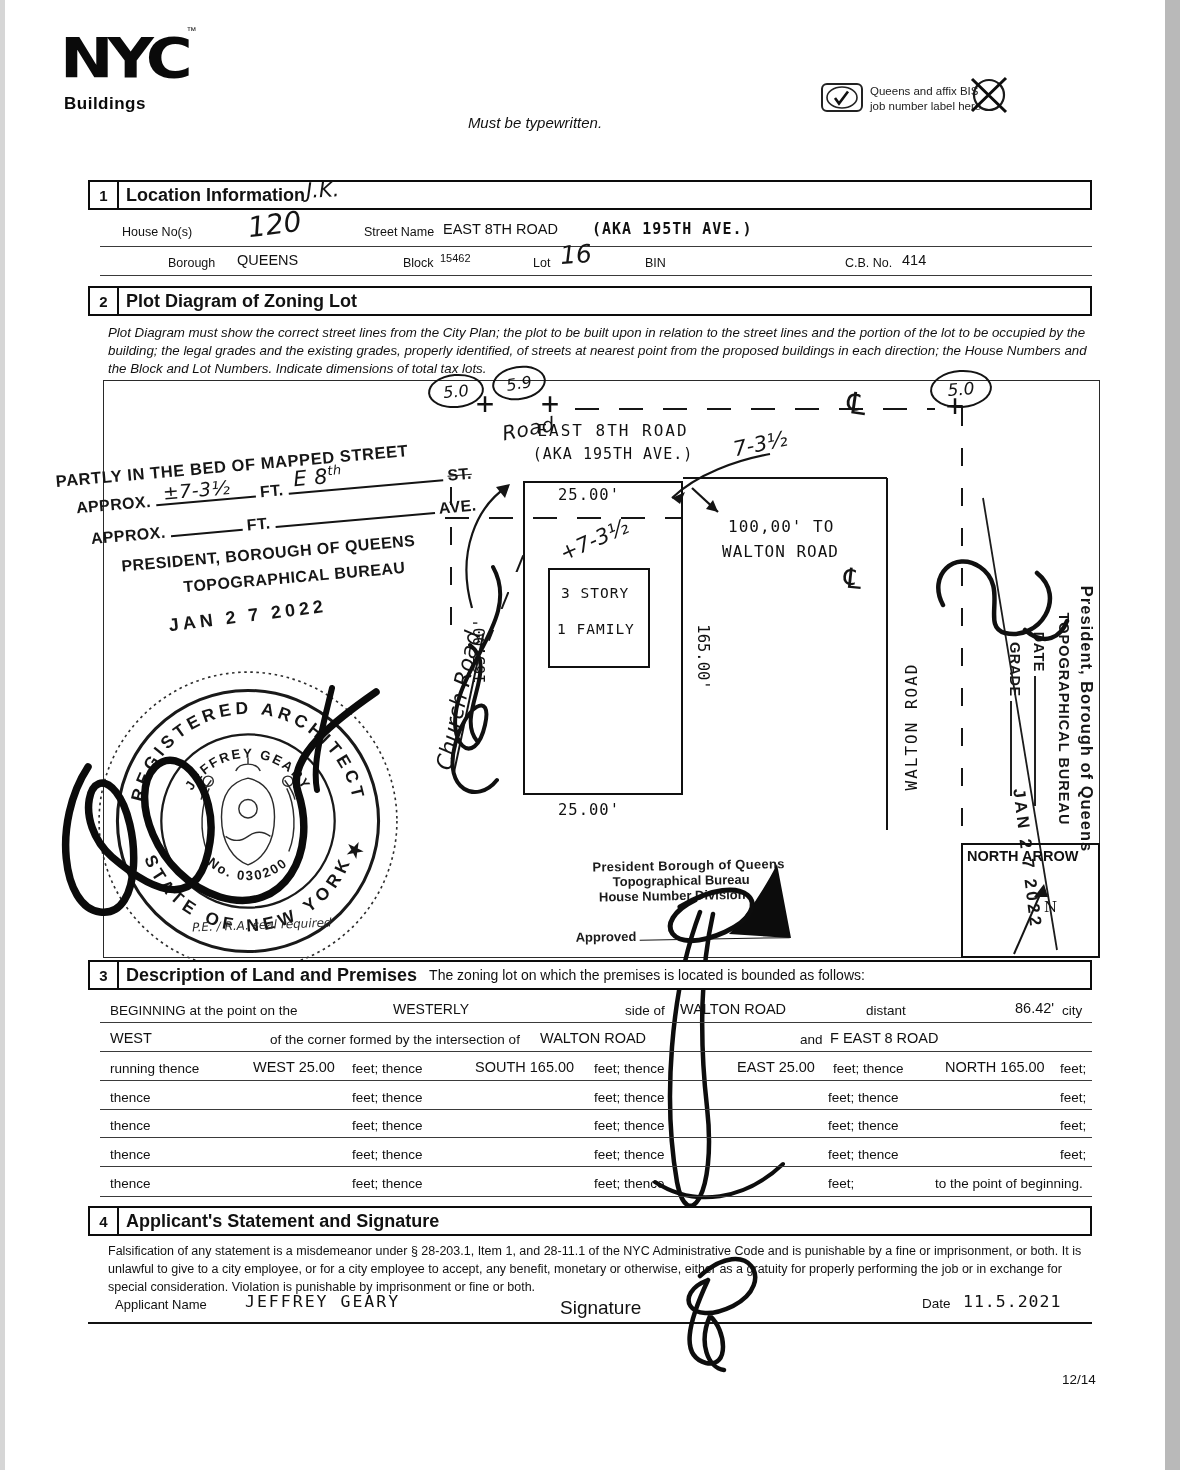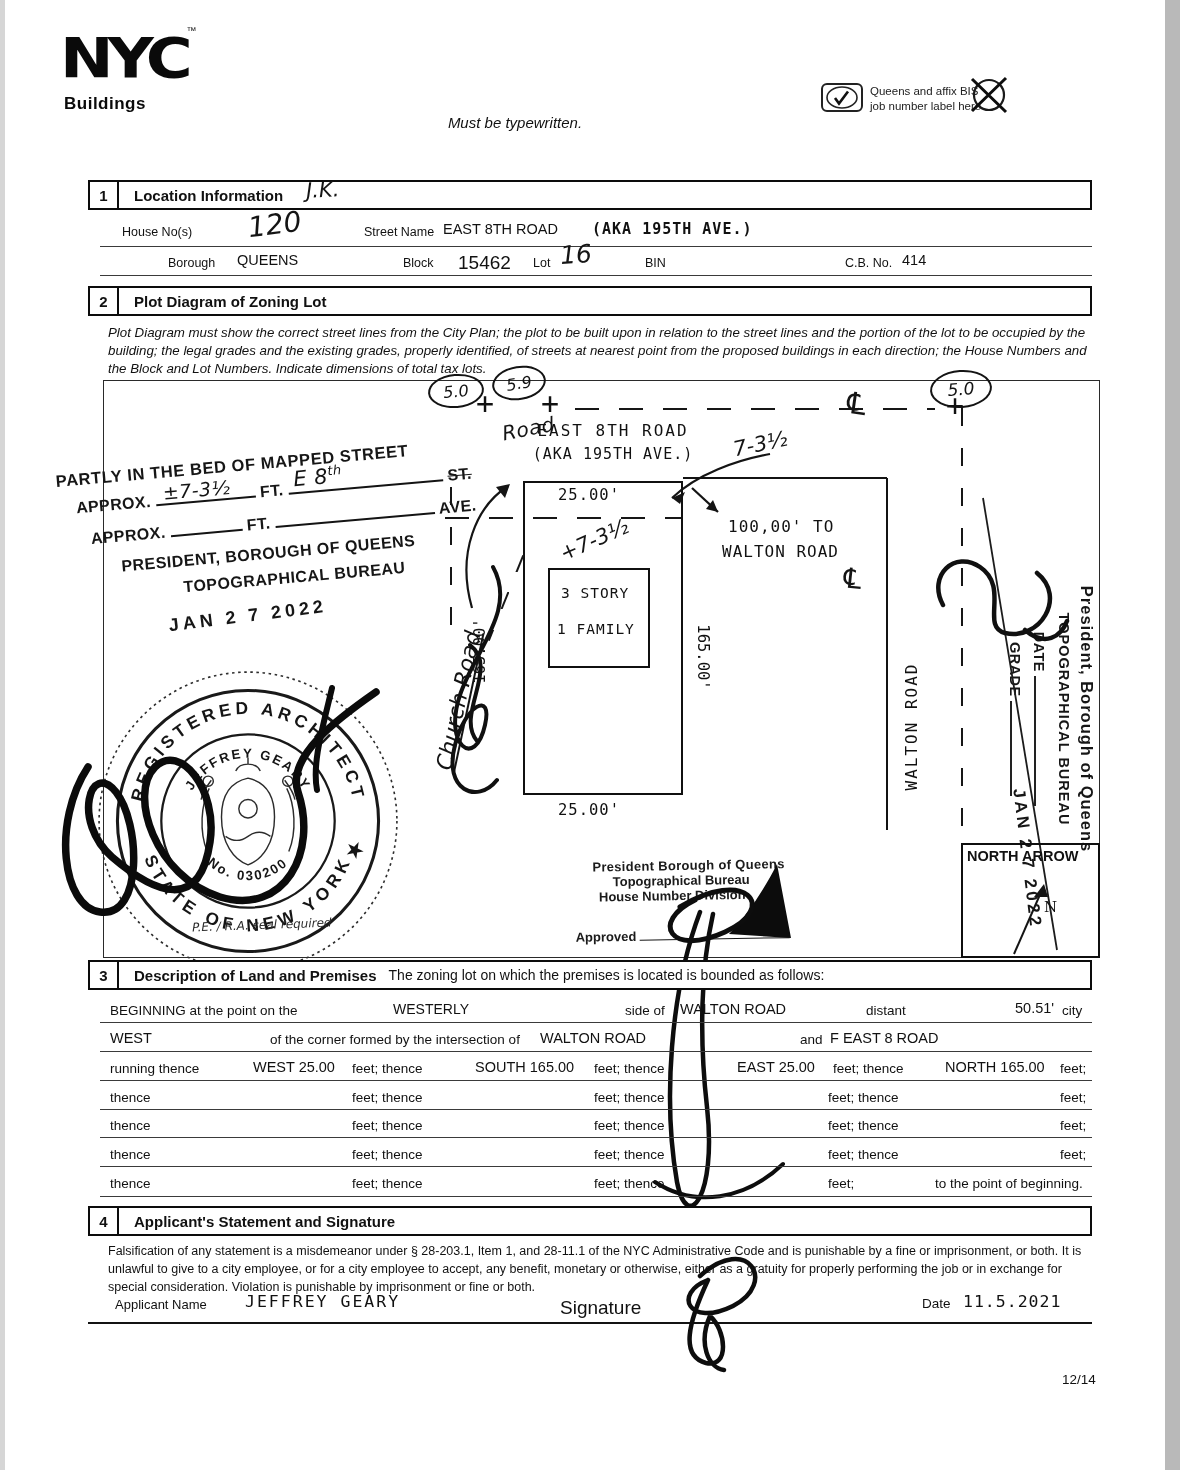--- a/index.html
+++ b/index.html
@@ -7,21 +7,21 @@
         font-family:"Liberation Sans",sans-serif;color:#111;overflow:hidden}
   .abs{position:absolute}
   .mono{font-family:"DejaVu Sans Mono",monospace}
   .serif{font-family:"DejaVu Serif",serif}
   .hw{font-family:"DejaVu Sans",sans-serif;font-style:italic;color:#141414}
   .b{font-weight:bold}
   .bar{position:absolute;left:88px;width:1004px;height:30px;border:2.5px solid #0c0c0c;
        display:flex;align-items:center;box-sizing:border-box;background:#fff}
   .bar .num{width:27px;align-self:stretch;border-right:2.5px solid #0c0c0c;display:flex;
        align-items:center;justify-content:center;font-weight:bold;font-size:15px}
-  .bar .t{padding-left:15px;font-weight:bold;font-size:15px;white-space:nowrap}
+  .bar .t{padding-left:7px;font-weight:bold;font-size:18px;white-space:nowrap}
   .hline{position:absolute;background:#3a3a3a;height:1.4px}
   .blkline{position:absolute;background:#131313}
   .dashh{position:absolute;height:2.4px;background:repeating-linear-gradient(90deg,#161616 0 24px,transparent 24px 44px)}
   .dashv{position:absolute;width:2.4px;background:repeating-linear-gradient(180deg,#161616 0 18px,transparent 18px 40px)}
   .circ{position:absolute;border:2.3px solid #141414;border-radius:50%;display:flex;
         align-items:center;justify-content:center}
   .blank{display:inline-block;border-bottom:2px solid #131313;height:14px;vertical-align:baseline}
   .st{font-weight:bold;color:#161616;letter-spacing:.4px}
   .cell{position:absolute;white-space:nowrap}
   svg{position:absolute;overflow:visible}
@@ -32,21 +32,21 @@
 <div id="page">
 
   <div class="abs" style="left:0;top:0;width:5px;height:1470px;background:#d6d6d6"></div>
   <div class="abs" style="left:1165px;top:0;width:15px;height:1470px;background:#b9b9b9"></div>
 
   <div class="abs" style="left:60px;top:26px;line-height:1">
     <span style="font-family:'DejaVu Sans',sans-serif;font-weight:900;font-size:64px;letter-spacing:-6px;display:inline-block;transform:scaleY(.86);color:#0a0a0a">NYC</span><span style="font-size:10px;vertical-align:top">™</span>
   </div>
   <div class="abs b" style="left:64px;top:94px;font-size:17px;letter-spacing:.5px;color:#0a0a0a">Buildings</div>
 
-  <div class="abs" style="left:310px;top:114px;width:410px;text-align:center;font-size:15px;font-style:italic">Must be typewritten.</div>
+  <div class="abs" style="left:330px;top:114px;width:410px;text-align:center;font-size:15px;font-style:italic">Must be typewritten.</div>
 
   <svg style="left:820px;top:82px" width="44" height="32" viewBox="0 0 44 32">
     <rect x="2" y="2" width="40" height="27" rx="5" fill="none" stroke="#222" stroke-width="2"></rect>
     <ellipse cx="22" cy="15.5" rx="15" ry="10.5" fill="none" stroke="#222" stroke-width="1.6"></ellipse>
     <path d="M15,16 l4,5.5 l9,-12" fill="none" stroke="#111" stroke-width="2.6"></path>
   </svg>
   <div class="abs" style="left:870px;top:84px;font-size:11.5px;line-height:1.3;color:#222">
     <div>Queens and affix BIS</div>
     <div>job number label here</div>
   </div>
@@ -64,21 +64,21 @@
   <div class="cell" style="left:122px;top:225px;font-size:12.5px">House No(s)</div>
   <div class="cell hw" style="left:248px;top:208px;font-size:28px;transform:rotate(-7deg)">120</div>
   <div class="cell" style="left:364px;top:225px;font-size:12.5px">Street Name</div>
   <div class="cell" style="left:443px;top:221px;font-size:14.5px">EAST 8TH ROAD</div>
   <div class="cell mono b" style="left:592px;top:220px;font-size:15px;letter-spacing:1px">(AKA 195TH AVE.)</div>
   <div class="hline" style="left:100px;top:246px;width:992px"></div>
 
   <div class="cell" style="left:168px;top:256px;font-size:12.5px">Borough</div>
   <div class="cell" style="left:237px;top:252px;font-size:14.5px">QUEENS</div>
   <div class="cell" style="left:403px;top:256px;font-size:12.5px">Block</div>
-  <div class="cell" style="left:458px;top:252px;font-size:19px">15462</div>
+  <div class="cell" style="left:440px;top:252px;font-size:11px">15462</div>
   <div class="cell" style="left:533px;top:256px;font-size:12.5px">Lot</div>
   <div class="cell hw" style="left:560px;top:240px;font-size:25px;transform:rotate(-4deg)">16</div>
   <div class="cell" style="left:645px;top:256px;font-size:12.5px">BIN</div>
   <div class="cell" style="left:845px;top:256px;font-size:12.5px">C.B. No.</div>
   <div class="cell" style="left:902px;top:252px;font-size:14.5px">414</div>
   <div class="hline" style="left:100px;top:275px;width:992px"></div>
 
   <div class="bar" style="top:286px">
     <div class="num">2</div>
     <div class="t">Plot Diagram of Zoning Lot</div>
@@ -256,21 +256,21 @@
     <div class="num">3</div>
     <div class="t">Description of Land and Premises</div>
     <div style="font-size:14px;margin-left:12px;white-space:nowrap">The zoning lot on which the premises is located is bounded as follows:</div>
   </div>
 
   <div class="cell" style="left:110px;top:1003px;font-size:13.5px">BEGINNING at the point on the</div>
   <div class="cell" style="left:393px;top:1001px;font-size:14px">WESTERLY</div>
   <div class="cell" style="left:625px;top:1003px;font-size:13.5px">side of</div>
   <div class="cell" style="left:680px;top:1001px;font-size:14.5px">WALTON ROAD</div>
   <div class="cell" style="left:866px;top:1003px;font-size:13.5px">distant</div>
-  <div class="cell" style="left:1015px;top:1000px;font-size:14.5px">50.51'</div>
+  <div class="cell" style="left:1015px;top:1000px;font-size:14.5px">86.42'</div>
   <div class="cell" style="left:1062px;top:1003px;font-size:13.5px">city</div>
   <div class="hline" style="left:100px;top:1022px;width:992px"></div>
 
   <div class="cell" style="left:110px;top:1030px;font-size:14.5px">WEST</div>
   <div class="cell" style="left:270px;top:1032px;font-size:13.5px">of the corner formed by the intersection of</div>
   <div class="cell" style="left:540px;top:1030px;font-size:14.5px">WALTON ROAD</div>
   <div class="cell" style="left:800px;top:1032px;font-size:13.5px">and</div>
   <div class="cell" style="left:830px;top:1030px;font-size:14.5px">F EAST 8 ROAD</div>
   <div class="hline" style="left:100px;top:1051px;width:992px"></div>
 

